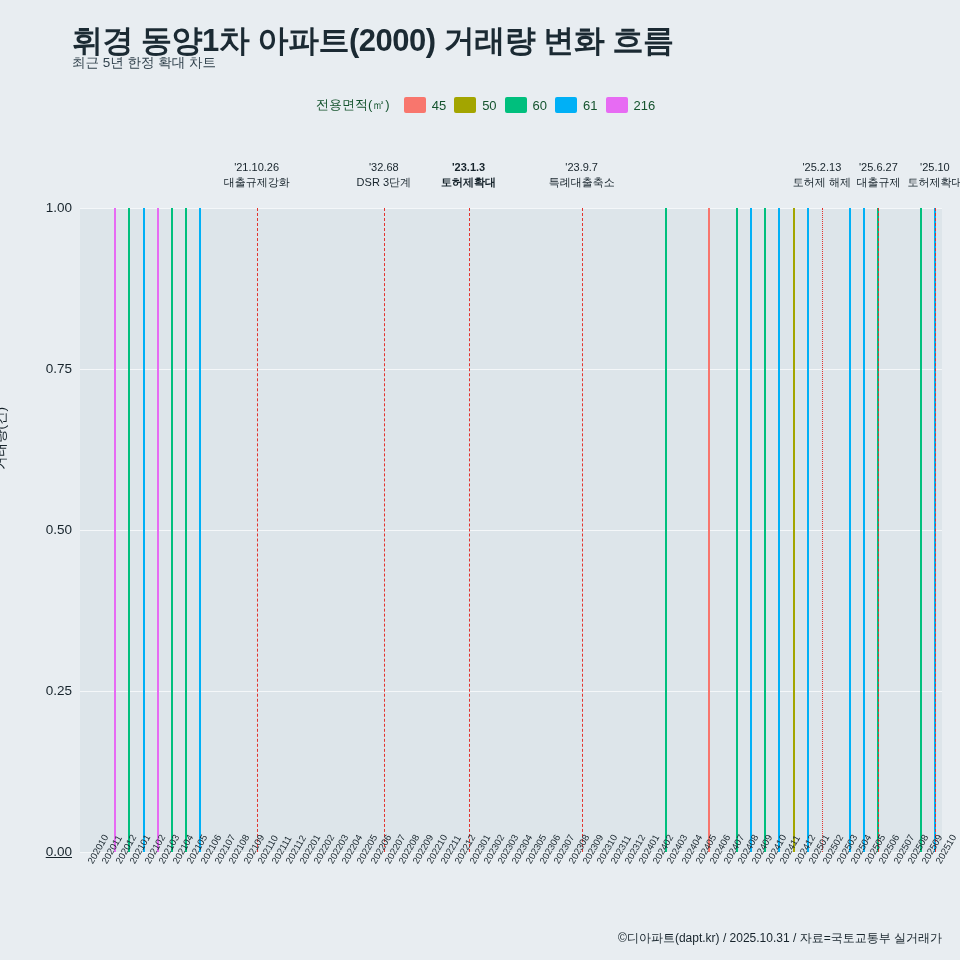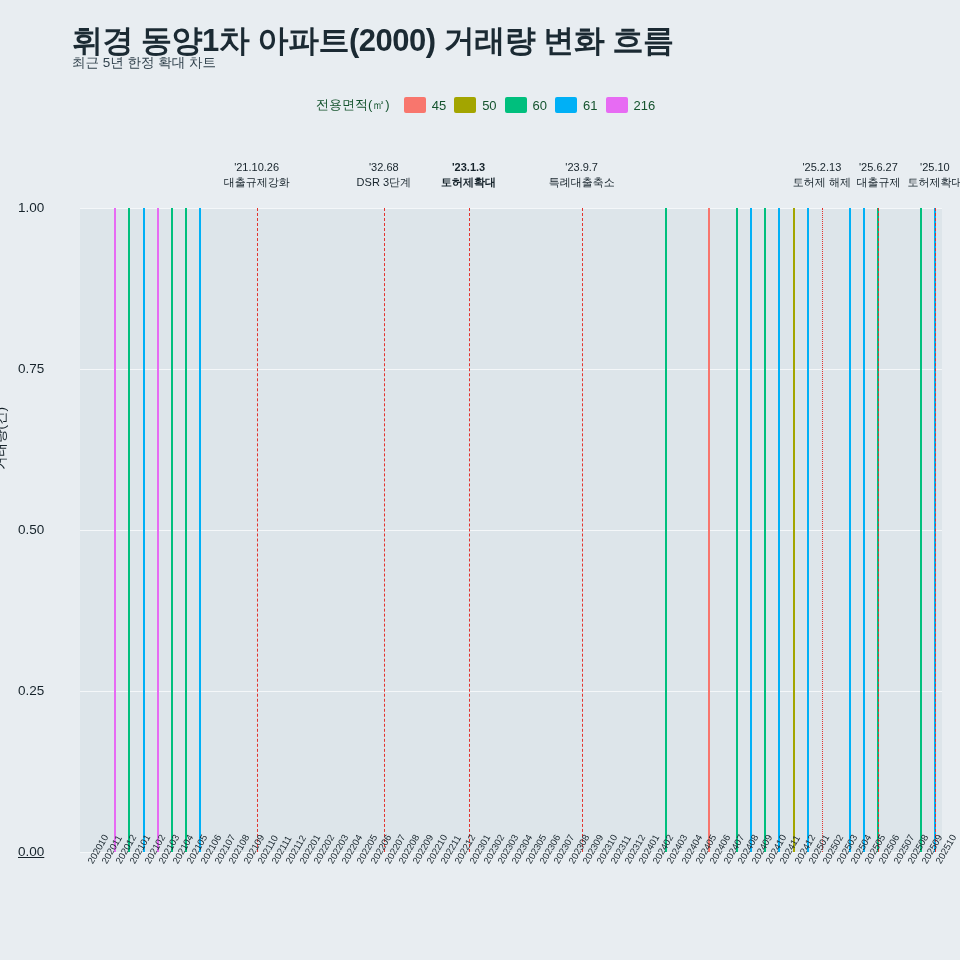--- a/index.html
+++ b/index.html
@@ -97,21 +97,21 @@
     height: 100%;
     border-left: 1.6px dashed #e3342f;
   }
   .event-line.dotted {
     border-left-style: dotted;
     border-left-color: #e3342f;
   }
   .y-tick-label {
     position: absolute;
     width: 54px;
-    text-align: left;
+    text-align: right;
     font-size: 13.5px;
     color: #16232b;
   }
   .y-axis-title {
     position: absolute;
     left: -8px;
     top: 470px;
     transform: rotate(-90deg);
     transform-origin: left top;
     font-size: 13.5px;
@@ -336,13 +336,14 @@
       <div class="event-label" style="left: 878.41px; top: 160px; transform: translateX(-50%);">
         <span class="ev-date">'25.6.27</span>
         <span class="ev-name">대출규제</span>
       </div>
       <div class="event-label" style="left: 934.934px; top: 160px; transform: translateX(-50%);">
         <span class="ev-date">'25.10</span>
         <span class="ev-name">토허제확대</span>
       </div>
     </div>
 
+  <div class="footer">©디아파트(dapt.kr) / 2025.10.31 / 자료=국토교통부 실거래가</div>
 </div>
 
 </body></html>

